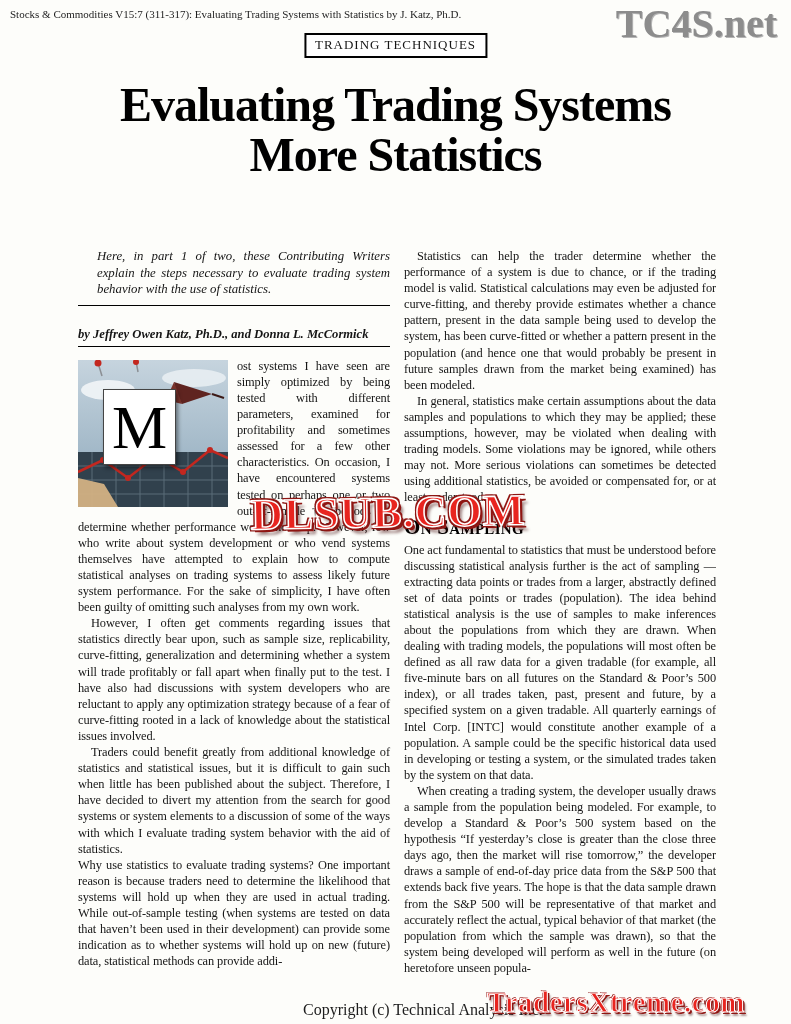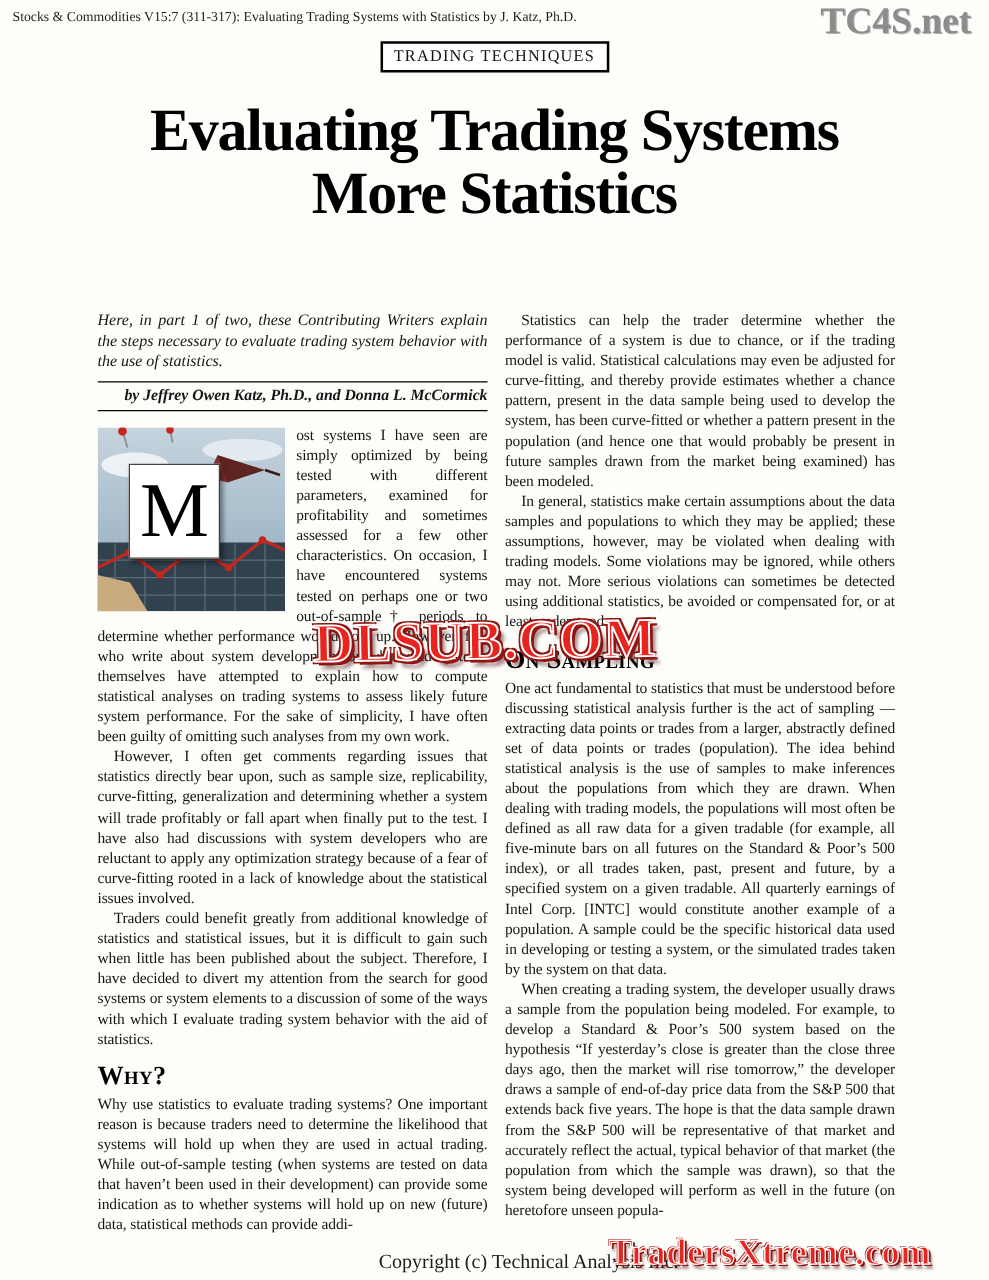--- a/index.html
+++ b/index.html
@@ -18,21 +18,21 @@
   .header-citation {
     position: absolute;
     top: 8px; left: 10px;
     font-size: 11px;
     color: #1d1d1d;
     white-space: nowrap;
   }
   .top-logo {
     position: absolute;
     top: 0px; right: 14px;
-    font-size: 30px;
+    font-size: 40px;
     font-weight: bold;
     color: #8c8c8c;
     letter-spacing: 0px;
     font-family: "Liberation Serif", serif;
     text-shadow: 1px 1px 0 #b5b5b5;
   }
   .section-box {
     position: absolute;
     top: 33px; left: 50%;
     transform: translateX(-50%);
@@ -72,30 +72,30 @@
     text-align: justify;
     letter-spacing: -0.1px;
   }
   .indent { text-indent: 13px; }
   .lede {
     font-style: italic;
     font-size: 12.8px;
     line-height: 16.6px;
     text-align: justify;
     margin-bottom: 7px;
+    margin-left: 19px;
   }
   .byline {
     border-top: 1px solid #000;
     border-bottom: 1px solid #000;
-    padding: 3px 0 4px;
+    padding: 21px 0 4px;
     margin: 4px 0 11px;
     font-style: italic;
     font-weight: bold;
     font-size: 12.6px;
-    text-align: right;
   }
   .sect {
     font-weight: bold;
     font-variant: small-caps;
     font-size: 21px;
     letter-spacing: 0.3px;
     margin: 9px 0 2px;
     color: #000;
   }
   .figure {
@@ -235,21 +235,20 @@
             </g>
             <polygon points="0,118 26,124 40,147 0,147" fill="#d3b183" opacity="0.95"></polygon>
           </svg>
           <span class="dropcap">M</span>
         </span><span>ost systems I have seen are simply optimized by being tested with different parameters, examined for profitability and sometimes assessed for a few other characteristics. On occasion, I have encountered systems tested on perhaps one or two out-of-sample† periods to determine whether performance would hold up. However, few who write about system development or who vend systems themselves have attempted to explain how to compute statistical analyses on trading systems to assess likely future system performance. For the sake of simplicity, I have often been guilty of omitting such analyses from my own work.</span>
       </p>
 
       <p class="bt indent">However, I often get comments regarding issues that statistics directly bear upon, such as sample size, replicability, curve-fitting, generalization and determining whether a system will trade profitably or fall apart when finally put to the test. I have also had discussions with system developers who are reluctant to apply any optimization strategy because of a fear of curve-fitting rooted in a lack of knowledge about the statistical issues involved.</p>
       <p class="bt indent">Traders could benefit greatly from additional knowledge of statistics and statistical issues, but it is difficult to gain such when little has been published about the subject. Therefore, I have decided to divert my attention from the search for good systems or system elements to a discussion of some of the ways with which I evaluate trading system behavior with the aid of statistics.</p>
 
-      <h3 class="sect">Why?</h3>
       <p class="bt">Why use statistics to evaluate trading systems? One important reason is because traders need to determine the likelihood that systems will hold up when they are used in actual trading. While out-of-sample testing (when systems are tested on data that haven’t been used in their development) can provide some indication as to whether systems will hold up on new (future) data, statistical methods can provide addi-</p>
     </div>
 
     <div class="col">
       <p class="bt indent">Statistics can help the trader determine whether the performance of a system is due to chance, or if the trading model is valid. Statistical calculations may even be adjusted for curve-fitting, and thereby provide estimates whether a chance pattern, present in the data sample being used to develop the system, has been curve-fitted or whether a pattern present in the population (and hence one that would probably be present in future samples drawn from the market being examined) has been modeled.</p>
       <p class="bt indent">In general, statistics make certain assumptions about the data samples and populations to which they may be applied; these assumptions, however, may be violated when dealing with trading models. Some violations may be ignored, while others may not. More serious violations can sometimes be detected using additional statistics, be avoided or compensated for, or at least understood.</p>
 
       <h3 class="sect">On Sampling</h3>
       <p class="bt">One act fundamental to statistics that must be understood before discussing statistical analysis further is the act of sampling — extracting data points or trades from a larger, abstractly defined set of data points or trades (population). The idea behind statistical analysis is the use of samples to make inferences about the populations from which they are drawn. When dealing with trading models, the populations will most often be defined as all raw data for a given tradable (for example, all five-minute bars on all futures on the Standard &amp; Poor’s 500 index), or all trades taken, past, present and future, by a specified system on a given tradable. All quarterly earnings of Intel Corp. [INTC] would constitute another example of a population. A sample could be the specific historical data used in developing or testing a system, or the simulated trades taken by the system on that data.</p>
       <p class="bt indent">When creating a trading system, the developer usually draws a sample from the population being modeled. For example, to develop a Standard &amp; Poor’s 500 system based on the hypothesis “If yesterday’s close is greater than the close three days ago, then the market will rise tomorrow,” the developer draws a sample of end-of-day price data from the S&amp;P 500 that extends back five years. The hope is that the data sample drawn from the S&amp;P 500 will be representative of that market and accurately reflect the actual, typical behavior of that market (the population from which the sample was drawn), so that the system being developed will perform as well in the future (on heretofore unseen popula-</p>

